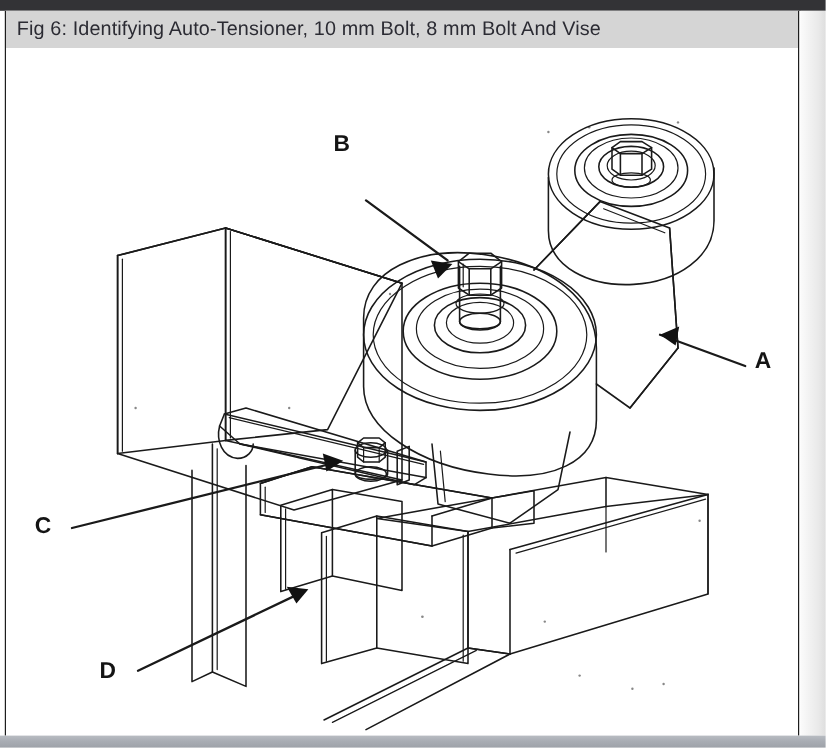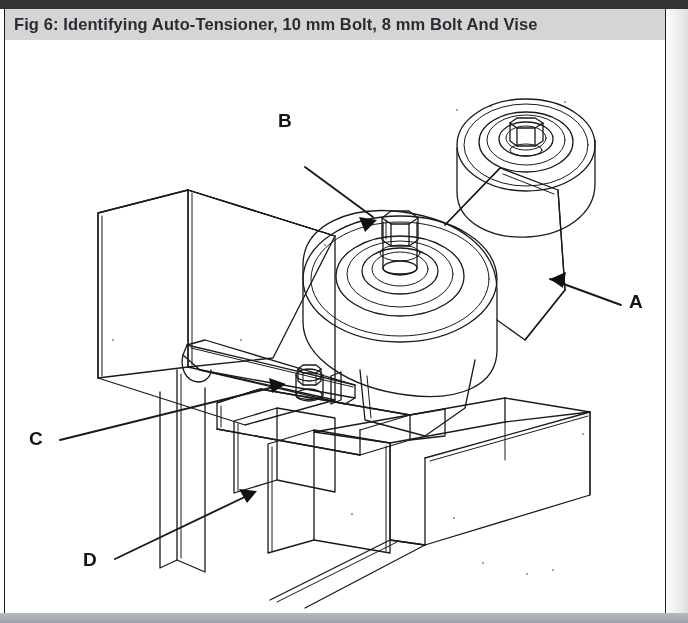--- a/index.html
+++ b/index.html
@@ -47,21 +47,20 @@
   .caption-bar {
     position: absolute;
     left: 0;
     top: 0;
     width: 100%;
     height: 31px;
     background: #d5d5d5;
     box-sizing: border-box;
     display: flex;
     align-items: center;
-    font-weight: bold;
   }
   .caption-text {
     padding-left: 9px;
     font-size: 16.5px;
     color: #2b2b33;
     letter-spacing: 0.1px;
     white-space: nowrap;
     font-family: "Liberation Sans", sans-serif;
   }
 

